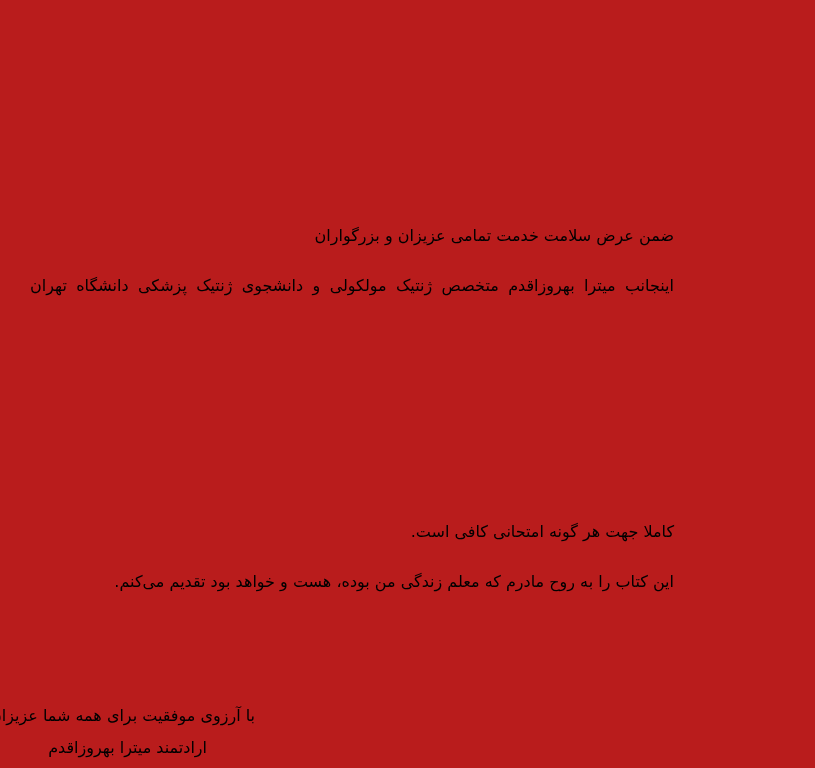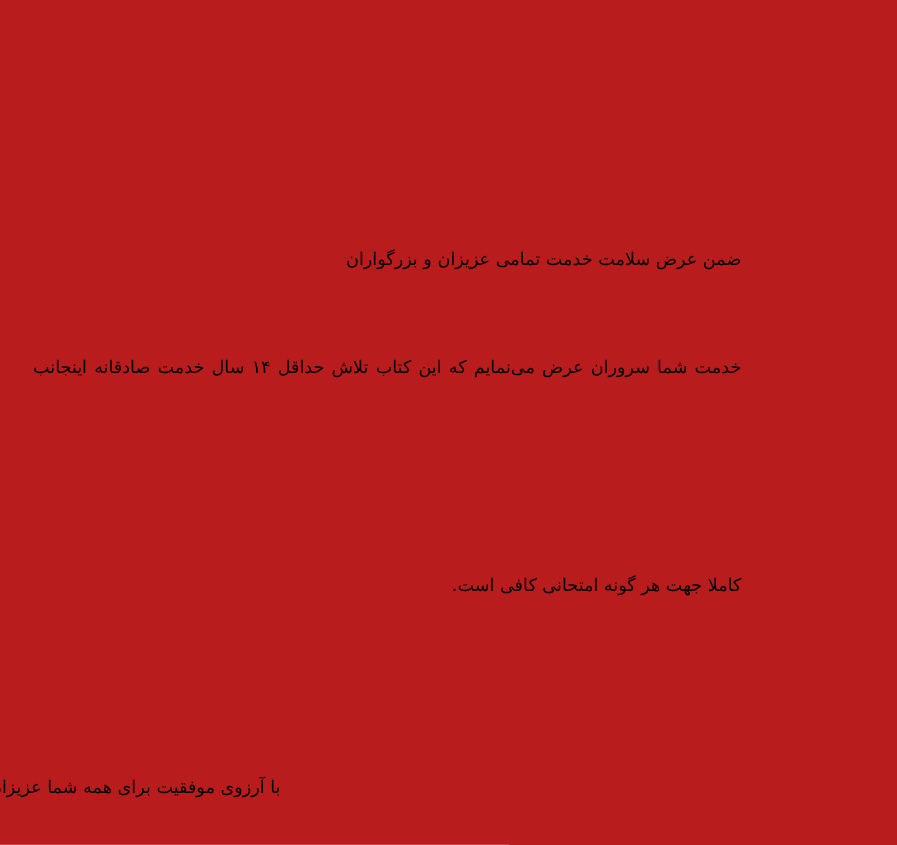--- a/index.html
+++ b/index.html
@@ -43,25 +43,27 @@
       right: 560px; 
     }
   </style>
 </head>
 <body>
 
 <div class="page">
 
   <div class="line body-line" style="top:224px;">ضمن عرض سلامت خدمت تمامی عزیزان و بزرگواران</div>
 
+  <div class="line justified" style="top:274px;">اینجانب میترا بهروزاقدم متخصص ژنتیک مولکولی و دانشجوی ژنتیک پزشکی دانشگاه تهران</div>
 
-  <div class="line justified" style="top:322px;">خدمت شما سروران عرض می‌نمایم که این کتاب تلاش حداقل ۱۴ سال خدمت صادقانه اینجانب</div>
 
 
 
 
   <div class="line body-line" style="top:520px;">کاملا جهت هر گونه امتحانی کافی است.</div>
 
+  <div class="line body-line" style="top:570px;">این کتاب را به روح مادرم که معلم زندگی من بوده، هست و خواهد بود تقدیم می‌کنم.</div>
 
   <div class="line closing" style="top:704px;">با آرزوی موفقیت برای همه شما عزیزان</div>
 
+  <div class="line closing" style="top:736px; right:608px;">ارادتمند میترا بهروزاقدم</div>
 
 </div>
 
 </body></html>

